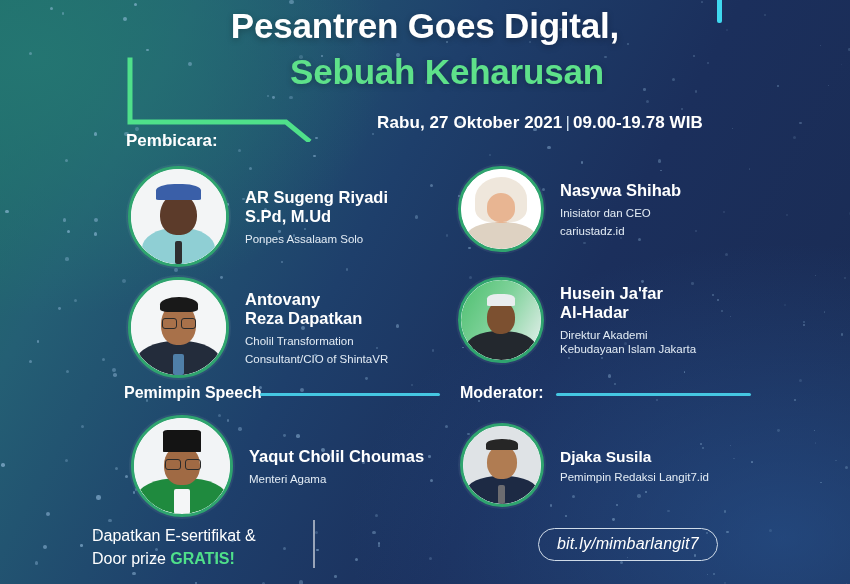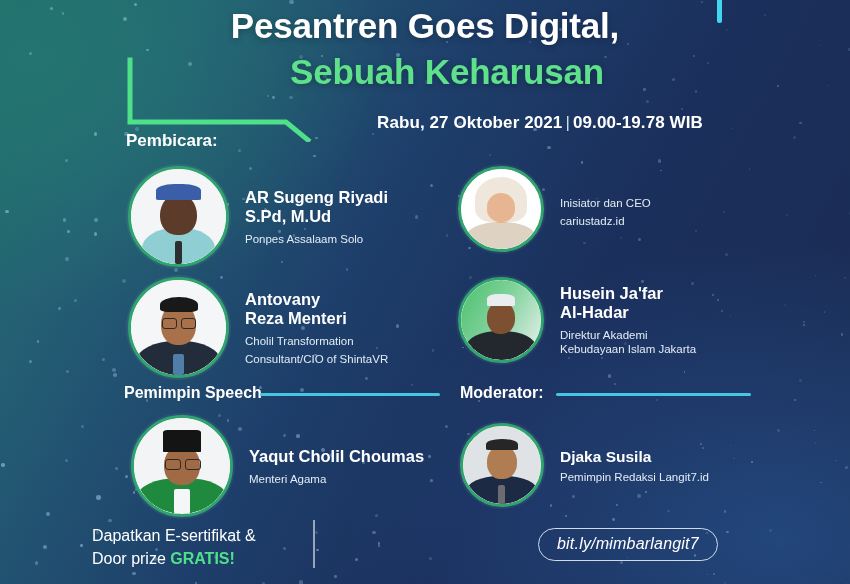--- a/index.html
+++ b/index.html
@@ -375,40 +375,41 @@
     <div class="ava" style="width:80px;height:80px;">
       <div class="sk">
         <div class="bg" style="background:#ffffff"></div>
         <div class="body" style="left:6%;top:66%;width:88%;height:42%;background:#ded2c2"></div>
         <div class="head" style="left:30%;top:24%;width:40%;height:44%;background:#e8b592"></div>
         <div class="hat" style="left:17%;top:10%;width:66%;height:56%;background:#efe7dc;border-radius:50% 50% 30% 30%"></div>
         <div class="head" style="left:32%;top:30%;width:36%;height:36%;background:#e8b592"></div>
       </div>
     </div>
     <div class="ptxt">
+      <div class="pname">Nasywa Shihab</div>
       <div class="prole">Inisiator dan CEO</div>
       <div class="prole" style="margin-top:4px">cariustadz.id</div>
     </div>
   </div>
 
   <div class="person" style="left:128px;top:277px;">
     <div class="ava" style="width:95px;height:95px;">
       <div class="sk">
         <div class="bg" style="background:#f4f6f7"></div>
         <div class="body" style="left:6%;top:64%;width:88%;height:44%;background:#232c3b"></div>
         <div class="head" style="left:32%;top:24%;width:36%;height:44%;background:#a8714a"></div>
         <div class="hat" style="left:30%;top:18%;width:40%;height:16%;background:#191919;border-radius:50% 50% 20% 20%"></div>
         <div class="tie" style="left:44%;top:78%;width:12%;height:22%;background:#4f7fa8"></div>
         <div class="glass" style="left:33%;top:40%;width:13%;height:9%"></div>
         <div class="glass" style="left:53%;top:40%;width:13%;height:9%"></div>
       </div>
     </div>
     <div class="ptxt">
       <div class="pname">Antovany</div>
-      <div class="pname">Reza Menteri</div>
+      <div class="pname">Reza Dapatkan</div>
       <div class="prole">Cholil Transformation</div>
       <div class="prole" style="margin-top:4px">Consultant/CIO of ShintaVR</div>
     </div>
   </div>
 
   <div class="person" style="left:458px;top:277px;">
     <div class="ava" style="width:80px;height:80px;">
       <div class="sk">
         <div class="bg" style="background:linear-gradient(120deg,#4cbf6e 0%,#7fd29a 45%,#eef2f4 100%)"></div>
         <div class="body" style="left:6%;top:64%;width:88%;height:44%;background:#23282e"></div>

